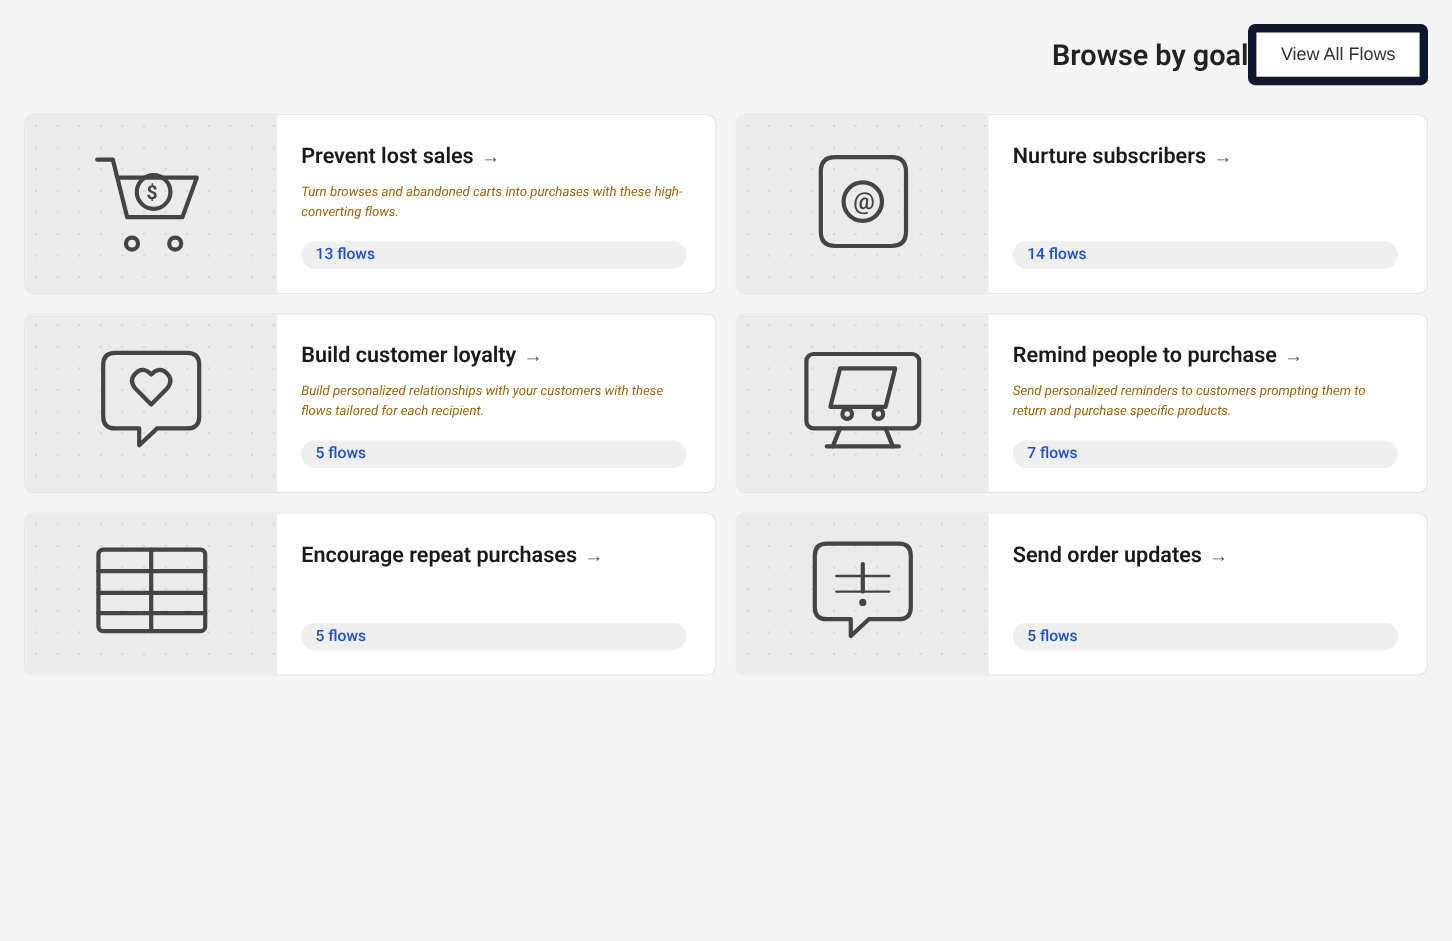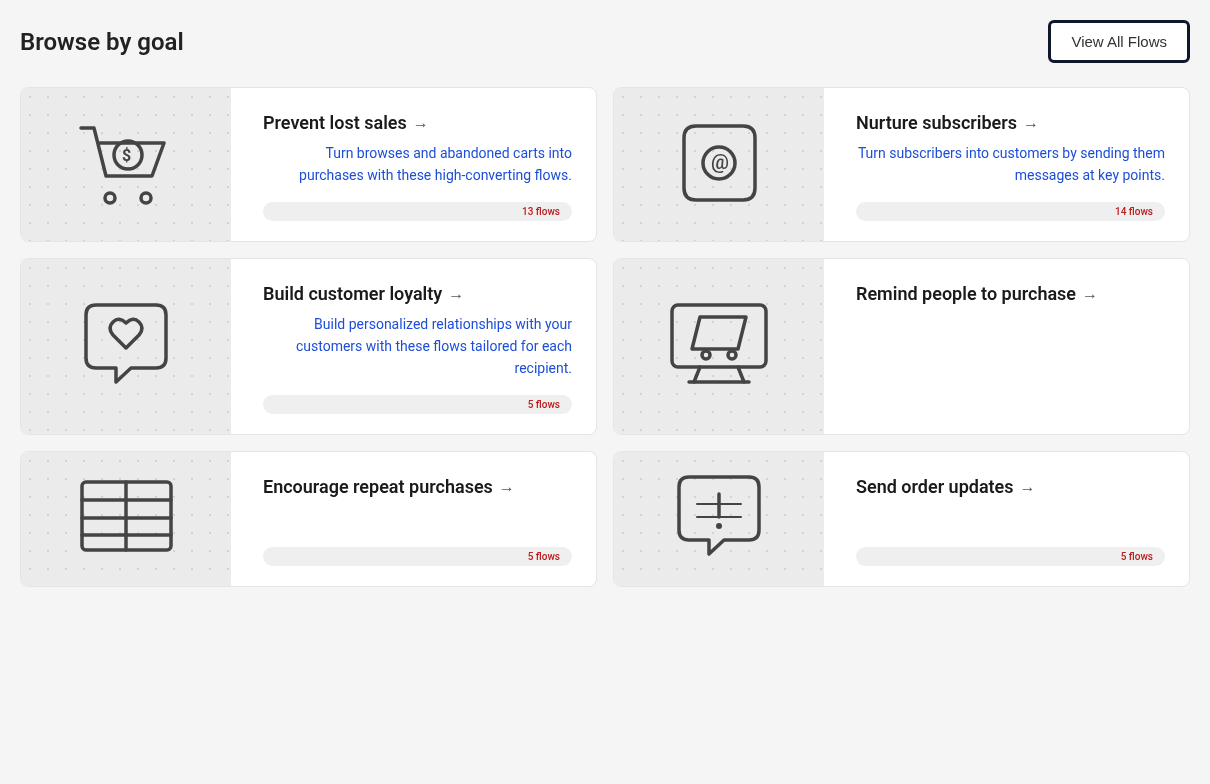--- a/index.html
+++ b/index.html
@@ -4,32 +4,32 @@
   <style>
     * { box-sizing: border-box; margin: 0; padding: 0; }
     body {
       font-family: -apple-system, BlinkMacSystemFont, 'Segoe UI', Roboto, sans-serif;
       background: #f5f5f5;
       padding: 20px;
       min-height: 784px;
     }
     .header {
       display: flex;
-      justify-content: space-between;
+      justify-content: flex-end;
       align-items: center;
       margin-bottom: 24px;
     }
     .page-title {
       font-size: 24px;
       font-weight: 600;
       color: #222;
     }
     .view-all-btn {
       background: #fff;
-      border: 3px solid #0f172a;
+      border: 7px solid #0f172a;
       border-radius: 6px;
       padding: 10px 20px;
       font-size: 15px;
       color: #333;
       cursor: pointer;
       font-weight: 500;
     }
     .grid {
       display: grid;
       grid-template-columns: 1fr 1fr;
@@ -59,54 +59,54 @@
       top: 0; left: 0; right: 0; bottom: 0;
       background-image: radial-gradient(circle, #c8c8c8 1px, transparent 1px);
       background-size: 18px 18px;
       opacity: 0.7;
     }
     .card-icon-area svg {
       position: relative;
       z-index: 1;
     }
     .card-content {
-      padding: 24px 24px 20px 32px;
+      padding: 24px 24px 20px 20px;
       display: flex;
       flex-direction: column;
       justify-content: space-between;
       flex: 1;
-      text-align: right;
     }
     .card-title {
       font-size: 18px;
       font-weight: 600;
       color: #1a1a1a;
       margin-bottom: 10px;
       display: flex;
       align-items: center;
       gap: 6px;
     }
     .arrow {
       font-size: 16px;
       color: #555;
     }
     .card-desc {
-      font-size: 14px;
-      color: #1d4ed8;
+      font-size: 11px;
+      color: #a16207;
       line-height: 1.55;
       flex: 1;
       margin-bottom: 16px;
+      font-style: italic;
     }
     .flows-badge {
       display: inline-block;
       background: #efefef;
       border-radius: 20px;
       padding: 4px 12px;
-      font-size: 10px;
-      color: #b91c1c;
+      font-size: 13px;
+      color: #1d4ed8;
       font-weight: 500;
     }
   </style>
 </head>
 <body>
 
 <div class="header">
   <h1 class="page-title">Browse by goal</h1>
   <button class="view-all-btn">View All Flows</button>
 </div>
@@ -140,21 +140,20 @@
       <path d="M12 20 Q12 8 24 8 H71 Q83 8 83 20 V70 Q83 82 71 82 H24 Q12 82 12 70 Z"></path>
       <circle cx="47" cy="45" r="16"></circle>
       <text x="39" y="51" fill="#444" stroke="none" font-size="20" font-weight="500">@</text>
     </svg></span>
     </div>
     <div class="card-content">
       <div>
         <div class="card-title">
           Nurture subscribers <span class="arrow">→</span>
         </div>
-        <div class="card-desc">Turn subscribers into customers by sending them messages at key points.</div>
       </div>
       <span class="flows-badge">14 flows</span>
     </div>
   </div>
     <div class="card">
     <div class="card-icon-area">
       <div class="dots-pattern"></div>
       <span><svg width="100" height="90" viewBox="0 0 100 90" fill="none" stroke="#444" stroke-width="3.5" stroke-linecap="round" stroke-linejoin="round">
       <path d="M10 15 Q10 5 20 5 H80 Q90 5 90 15 V58 Q90 68 80 68 H55 L40 82 V68 H20 Q10 68 10 58 Z"></path>
       <path d="M50 48 L37 35 Q31 28 37 22 Q43 16 50 23 Q57 16 63 22 Q69 28 63 35 Z"></path>
@@ -181,21 +180,23 @@
       <path d="M28 52 L36 20 H82 L74 52 Z"></path>
       <circle cx="42" cy="58" r="4"></circle>
       <circle cx="68" cy="58" r="4"></circle>
     </svg></span>
     </div>
     <div class="card-content">
       <div>
         <div class="card-title">
           Remind people to purchase <span class="arrow">→</span>
         </div>
-      </div>
+        <div class="card-desc">Send personalized reminders to customers prompting them to return and purchase specific products.</div>
+      </div>
+      <span class="flows-badge">7 flows</span>
     </div>
   </div>
     <div class="card">
     <div class="card-icon-area">
       <div class="dots-pattern"></div>
       <span><svg width="105" height="90" viewBox="0 0 105 90" fill="none" stroke="#444" stroke-width="3.5" stroke-linecap="round" stroke-linejoin="round">
       <rect x="8" y="10" width="89" height="68" rx="4"></rect>
       <line x1="52" y1="10" x2="52" y2="78"></line>
       <line x1="8" y1="28" x2="52" y2="28"></line>
       <line x1="52" y1="28" x2="97" y2="28"></line>

